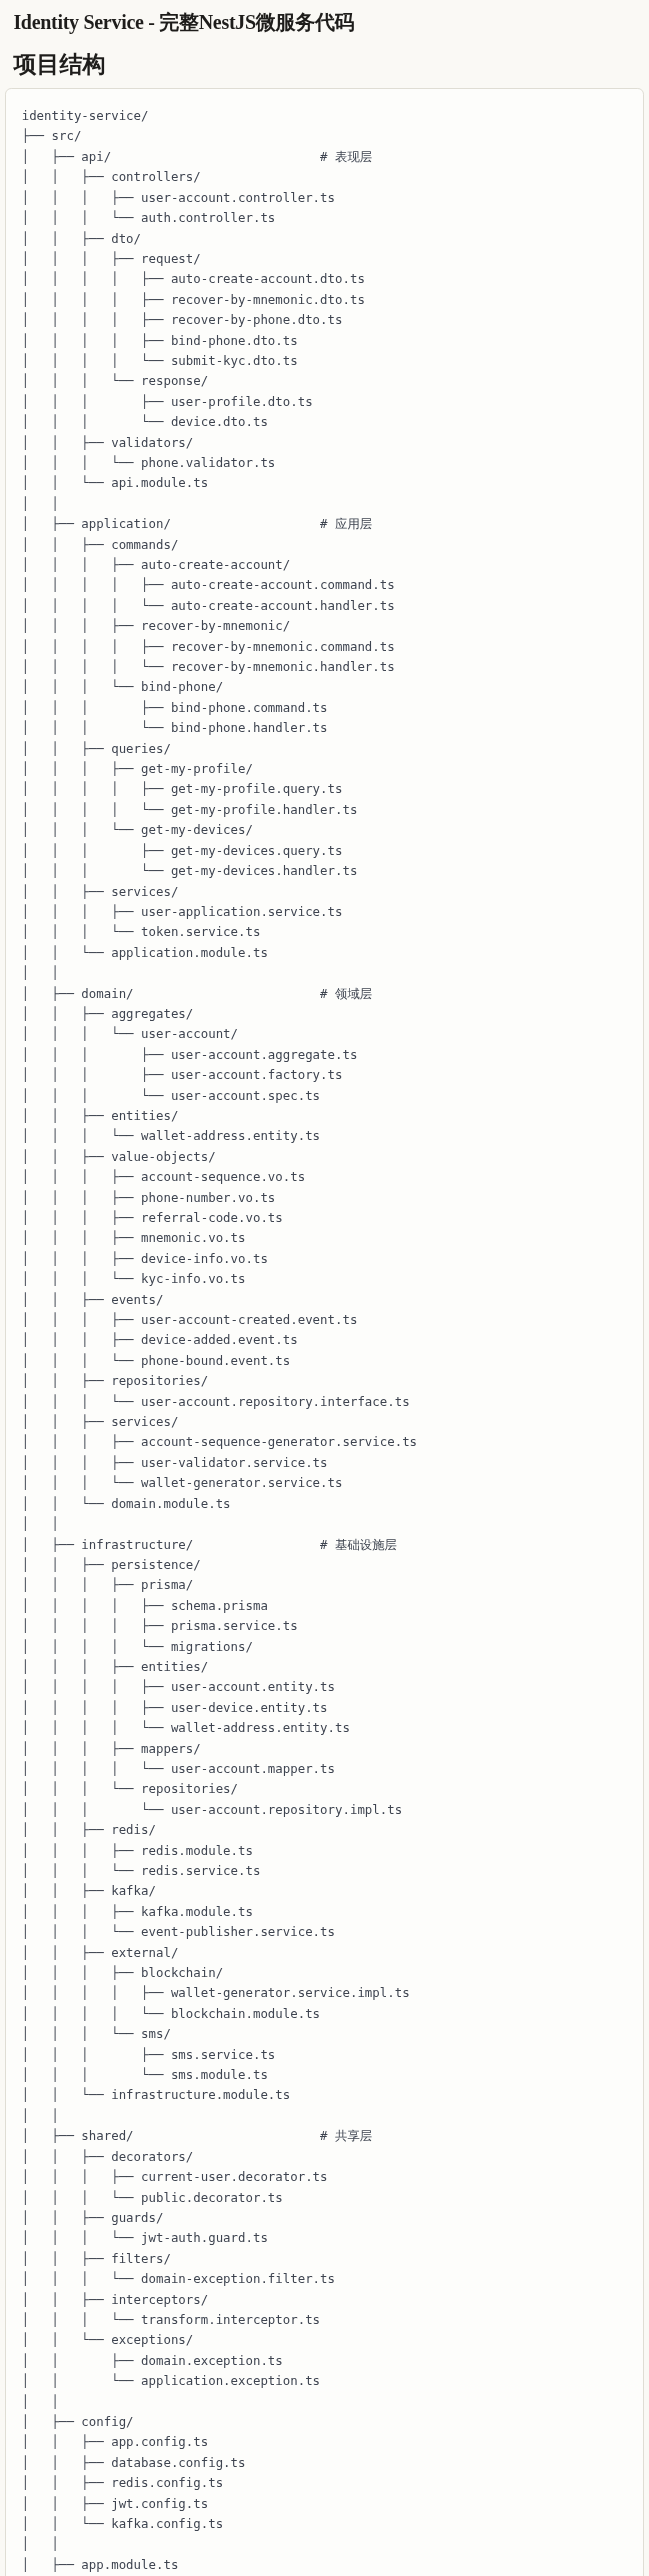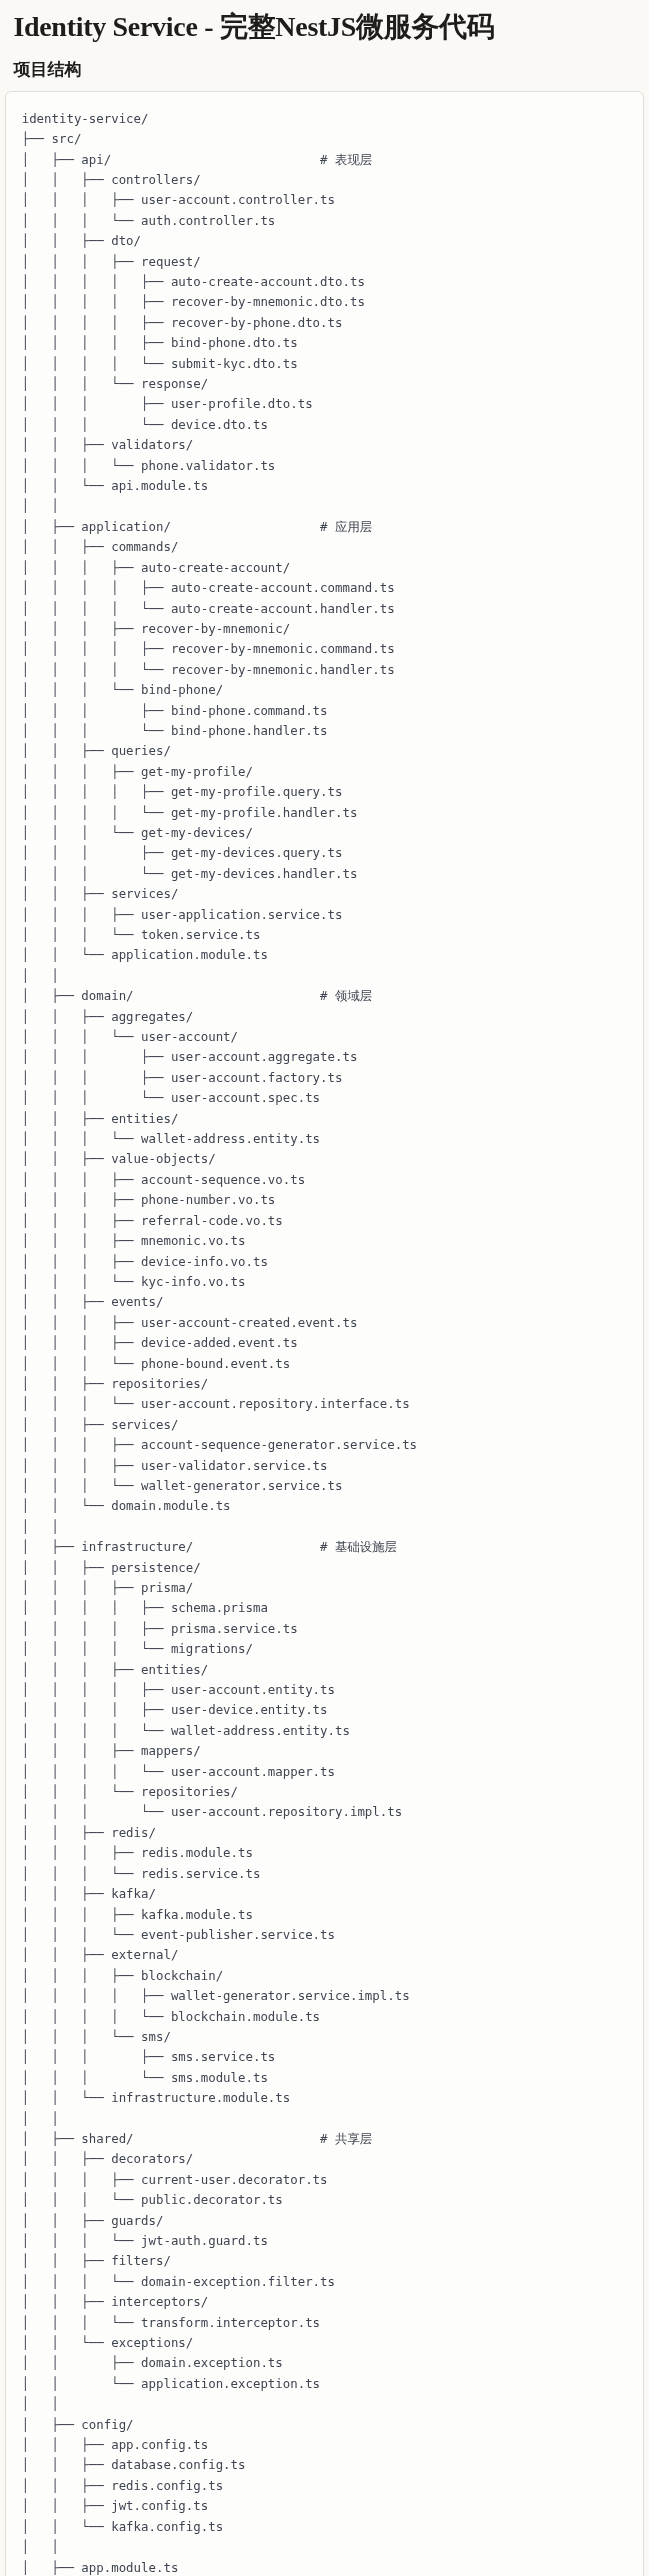--- a/index.html
+++ b/index.html
@@ -18,31 +18,31 @@
     font-family:"Liberation Sans","DejaVu Sans",sans-serif;
   }
   .page{
     padding:11.3px 5.2px 20.6px 5.2px;
   }
   h1.doc-title{
     margin:0 0 0 8.2px;
     padding:0;
     font-family:"Liberation Serif","DejaVu Serif",serif;
     font-weight:700;
-    font-size:28px;
+    font-size:20px;
     line-height:1.16;
     letter-spacing:-0.3px;
     color:var(--heading-text);
   }
   h2.section-heading{
     margin:17.5px 0 10.8px 8.2px;
     padding:0;
     font-family:"Liberation Sans","DejaVu Sans",sans-serif;
     font-weight:700;
-    font-size:17px;
+    font-size:23px;
     line-height:1.1;
     color:var(--heading-text);
   }
   .codeblock{
     background:var(--code-bg);
     border:0.8px solid var(--code-border);
     border-radius:6.2px;
     overflow:hidden;
   }
   .codeblock pre{

